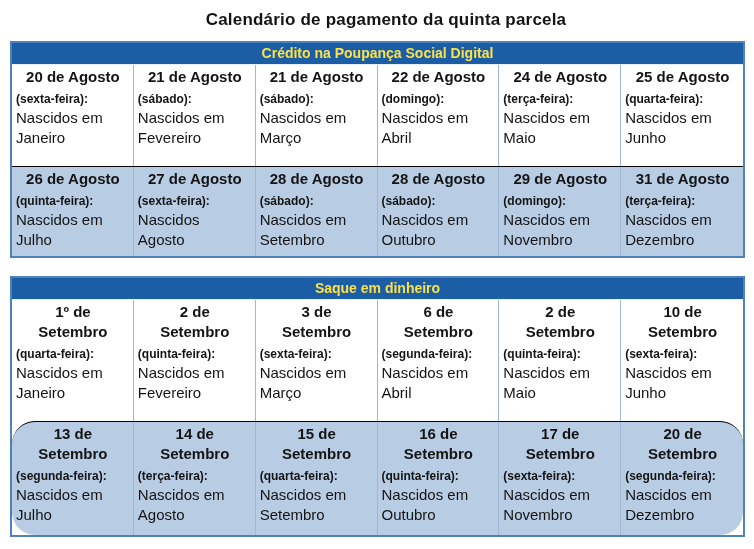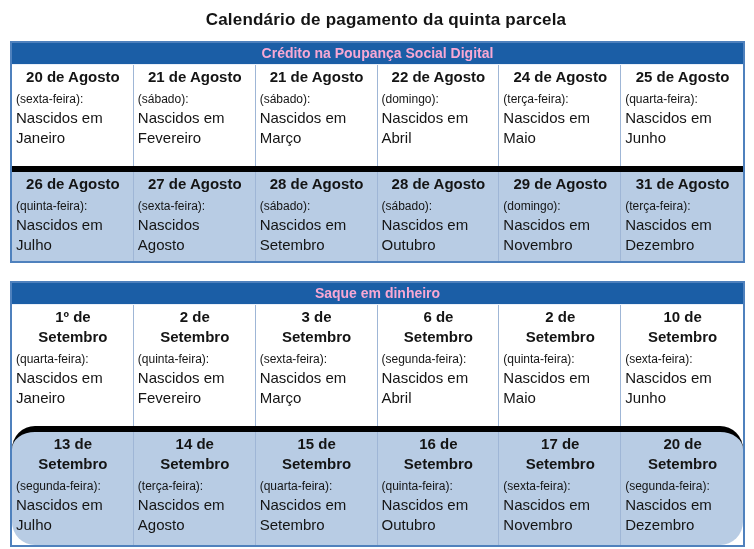--- a/index.html
+++ b/index.html
@@ -22,54 +22,54 @@
   .cal-table {
     margin: 0 9px 0 10px;
     border: 2px solid #4f81bd;
     background: #ffffff;
   }
   .cal-table.second {
     margin-top: 18px;
   }
   .cal-header {
     background: #1b5ea6;
-    color: #f9a8d4;
+    color: #fde047;
     font-weight: bold;
     font-size: 14px;
     text-align: center;
     padding: 2px 0 3px 0;
     border-bottom: 1px solid #e9eff8;
   }
   .cal-row {
     display: grid;
     grid-template-columns: repeat(6, 1fr);
   }
   .cal-row.alt {
     background: #b8cce4;
-    border-top: 6px solid #000000;
+    border-top: 1px solid #000000;
   }
   .rh-a { min-height: 101px; }
   .rh-b { min-height: 89px; }
   .rh-c { min-height: 121px; }
   .rh-d { min-height: 113px; border-radius: 23px; }
   .cell {
     padding: 2px 3px 4px 4px;
     border-right: 1px solid #9fb6d6;
     overflow: hidden;
   }
   .cell:last-child { border-right: none; }
   .date {
     font-weight: bold;
     font-size: 15px;
     line-height: 1.32;
     white-space: pre-line;
     text-align: center;
   }
   .weekday {
-    font-weight: normal;
+    font-weight: bold;
     font-size: 12px;
     line-height: 1.3;
     margin-top: 5px;
     white-space: nowrap;
   }
   .group {
     font-size: 15px;
     line-height: 1.3;
     margin-top: 1px;
     white-space: pre-line;

